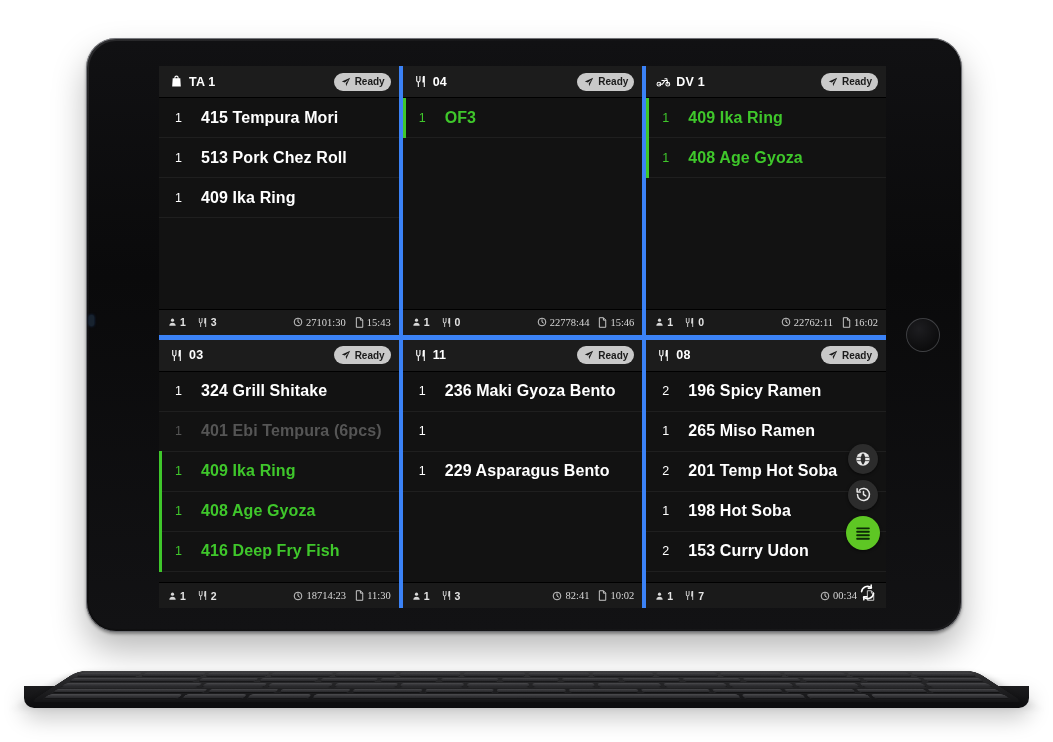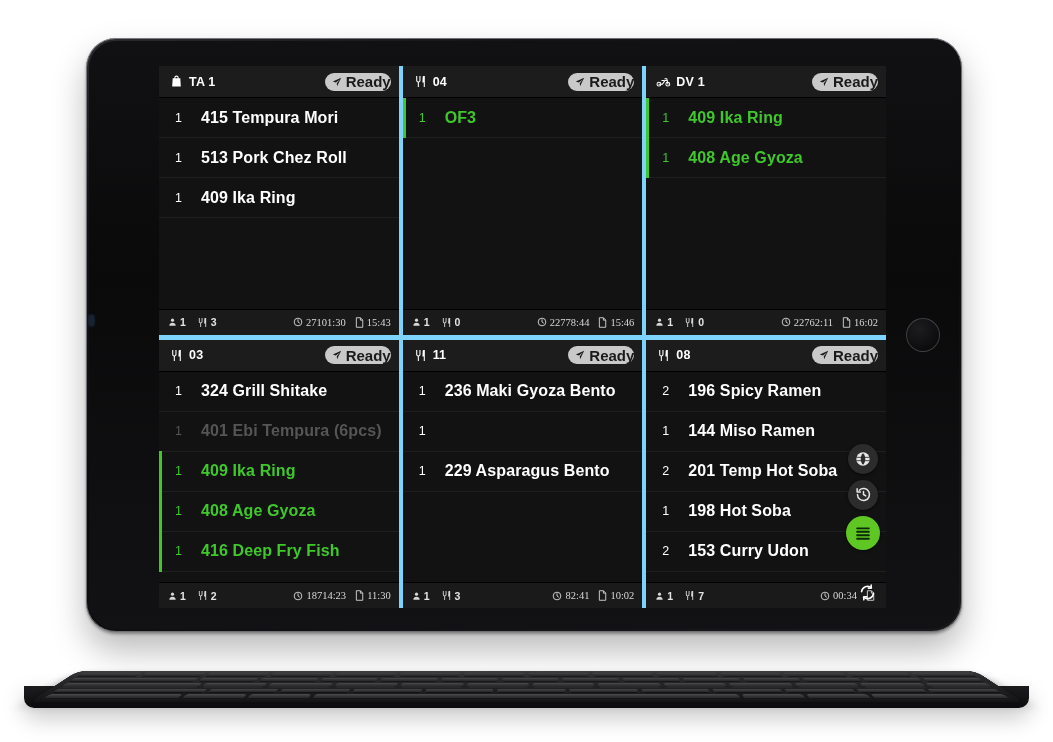--- a/index.html
+++ b/index.html
@@ -63,21 +63,21 @@
     overflow: hidden;
   }
 
   .board {
     position: absolute; inset: 0;
     display: grid;
     grid-template-columns: repeat(3, 1fr);
     grid-template-rows: repeat(2, 1fr);
     column-gap: 4px;
     row-gap: 5px;
-    background: #7dd3fc;
+    background: #3b82f6;
   }
 
   
   .card {
     position: relative;
     background: #121212;
     display: flex;
     flex-direction: column;
     overflow: hidden;
   }
@@ -108,25 +108,25 @@
     color: #ffffff;
   }
   .title-icon svg { display: block; }
 
   .ready-btn {
     margin-left: auto;
     display: inline-flex;
     align-items: center;
     gap: 4px;
     height: 18px;
-    padding: 0 0 0 7px;
+    padding: 0 6px 0 7px;
     border-radius: 9px;
     background: #c9c9c9;
     color: #1a1a1a;
-    font-size: 15px;
+    font-size: 10px;
     font-weight: bold;
     cursor: pointer;
   }
   .ready-btn svg { display: block; }
 
   
   .items {
     flex: 1 1 auto;
     position: relative;
     overflow: hidden;
@@ -679,21 +679,21 @@
               <span>Ready</span>
             </div>
           </div>
           <div class="items">
             <div class="item-row state-normal">
               <span class="qty">2</span>
               <span class="iname">196 Spicy Ramen</span>
             </div>
             <div class="item-row state-normal">
               <span class="qty">1</span>
-              <span class="iname">144 Miso Ramen</span>
+              <span class="iname">265 Miso Ramen</span>
             </div>
             <div class="item-row state-normal">
               <span class="qty">2</span>
               <span class="iname">201 Temp Hot Soba</span>
             </div>
             <div class="item-row state-normal">
               <span class="qty">1</span>
               <span class="iname">198 Hot Soba</span>
             </div>
             <div class="item-row state-normal">

